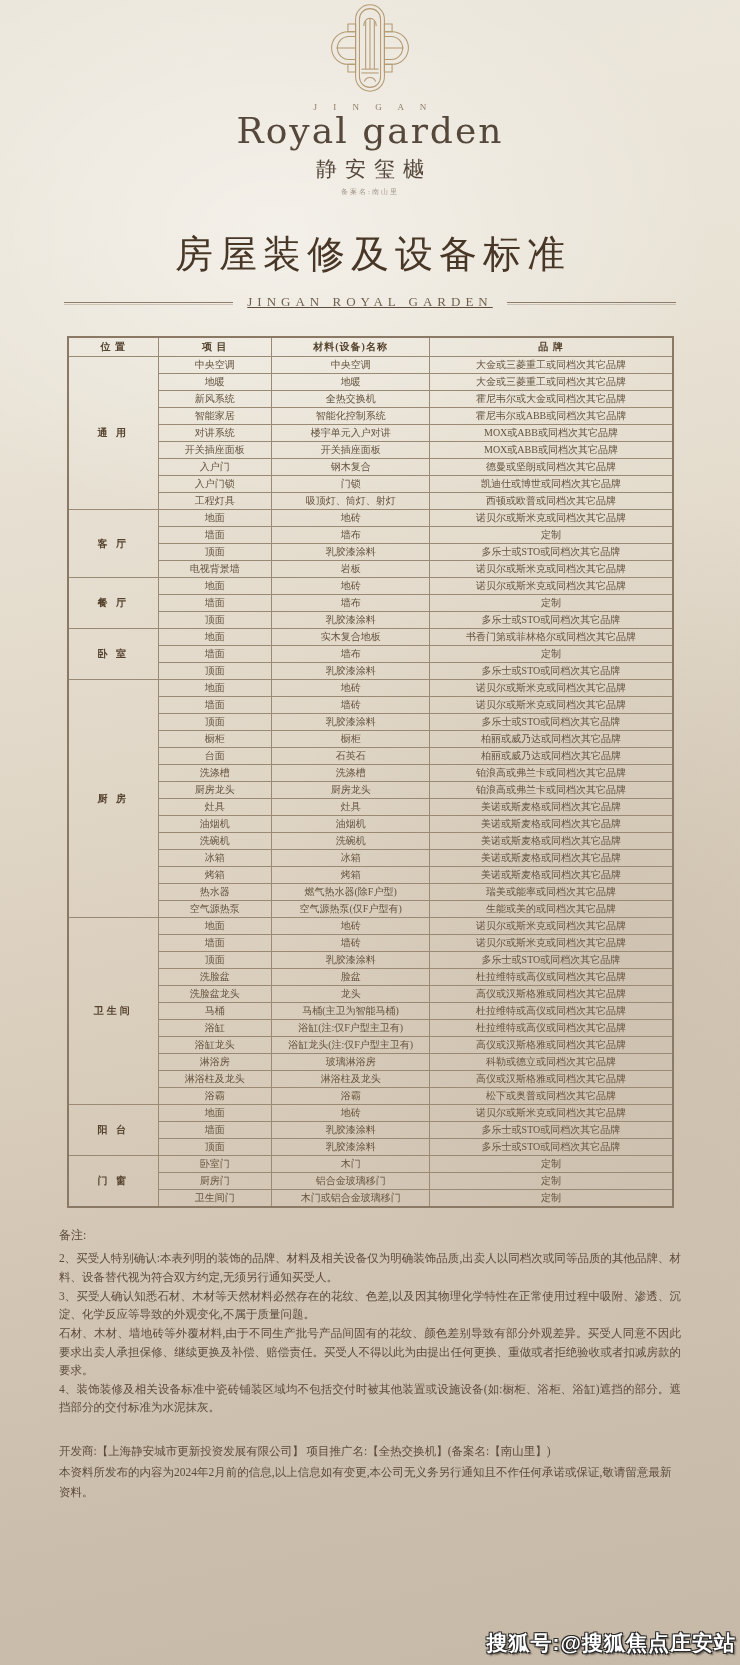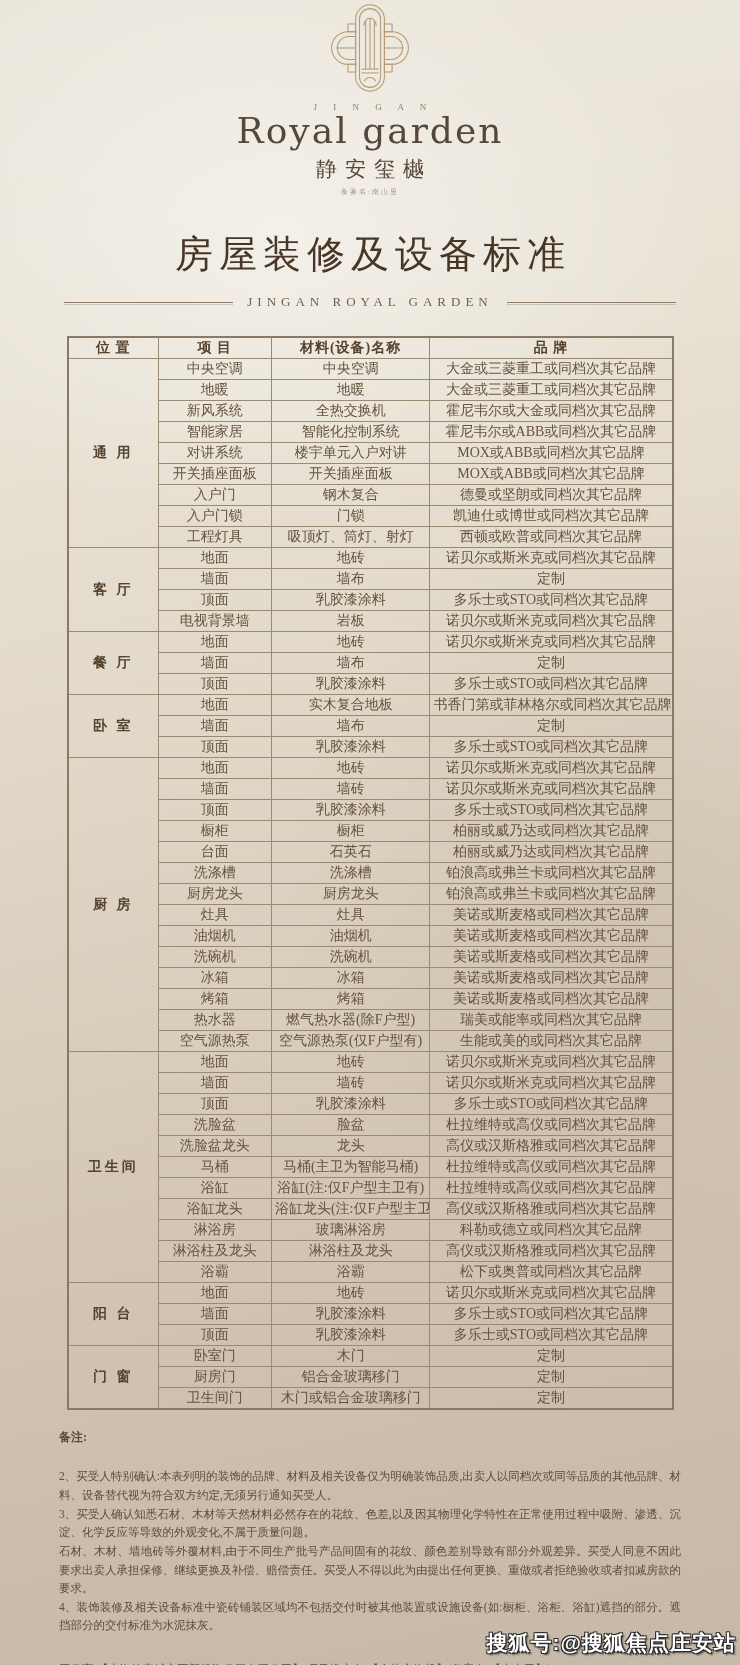--- a/index.html
+++ b/index.html
@@ -22,41 +22,41 @@
   .logo-script{font-size:36px;color:#55473a;letter-spacing:2px;margin-top:-2px;font-family:"DejaVu Serif","Liberation Serif",serif;}
   .logo-cn{font-size:21px;letter-spacing:8px;color:#55473a;margin-top:4px;text-indent:8px;font-weight:400;}
   .logo-sub{font-size:7px;letter-spacing:2px;color:#a4978a;margin-top:4px;}
 
   
   .doc-title{
     text-align:center;font-size:38px;font-weight:normal;
     letter-spacing:6px;color:#483726;margin-top:32px;text-indent:6px;
   }
   .subtitle-row{
-    width:612px;margin:14px auto 0;display:flex;align-items:center;gap:14px;
+    width:612px;margin:14px auto 0;display:flex;align-items:center;gap:14px;text-decoration:underline;
   }
   .subtitle-line{flex:1;height:1px;background:#8d7d69;box-shadow:0 2px 0 rgba(141,125,105,0.35);}
   .subtitle-text{font-size:13px;letter-spacing:5px;color:#6f5f4c;white-space:nowrap;}
 
   
   .spec-table{
     width:607px;margin:26px auto 0;border-collapse:collapse;
-    font-size:14px;color:#64533e;table-layout:fixed;
+    font-size:10px;color:#64533e;table-layout:fixed;
     border:2px solid #8a7964;
   }
   .spec-table th,.spec-table td{
     border:1px solid #9b8a73;text-align:center;vertical-align:middle;
     padding:1px 3px;height:12.6px;overflow:hidden;white-space:nowrap;
   }
   .spec-table th{font-weight:bold;height:16px;letter-spacing:1px;color:#55432e;}
   .loc-cell{font-weight:bold;letter-spacing:3px;color:#55432e;}
 
   
   .notes{width:622px;margin:18px auto 0;font-size:11.5px;line-height:1.62;color:#5d4c3b;text-align:justify;}
-  .notes-label{font-weight:bold;font-size:12px;margin-bottom:20px;}
+  .notes-label{font-weight:normal;font-size:12px;margin-bottom:4px;}
   .note-item{margin:0;}
 
   
   .footer{width:622px;margin:24px auto 0;font-size:11.5px;line-height:1.8;color:#5d4c3b;}
 
   
   .watermark{
     position:absolute;right:4px;bottom:8px;
     font-family:"Liberation Sans","DejaVu Sans",sans-serif;
     font-size:21px;font-weight:bold;color:#ffffff;letter-spacing:1px;
@@ -392,17 +392,18 @@
     <div>
         <p class="note-item">2、买受人特别确认:本表列明的装饰的品牌、材料及相关设备仅为明确装饰品质,出卖人以同档次或同等品质的其他品牌、材料、设备替代视为符合双方约定,无须另行通知买受人。</p>
         <p class="note-item">3、买受人确认知悉石材、木材等天然材料必然存在的花纹、色差,以及因其物理化学特性在正常使用过程中吸附、渗透、沉淀、化学反应等导致的外观变化,不属于质量问题。</p>
         <p class="note-item">石材、木材、墙地砖等外覆材料,由于不同生产批号产品间固有的花纹、颜色差别导致有部分外观差异。买受人同意不因此要求出卖人承担保修、继续更换及补偿、赔偿责任。买受人不得以此为由提出任何更换、重做或者拒绝验收或者扣减房款的要求。</p>
         <p class="note-item">4、装饰装修及相关设备标准中瓷砖铺装区域均不包括交付时被其他装置或设施设备(如:橱柜、浴柜、浴缸)遮挡的部分。遮挡部分的交付标准为水泥抹灰。</p>
       </div>
   </div>
 
   <div class="footer">
     <div>开发商:【上海静安城市更新投资发展有限公司】  项目推广名:【全热交换机】(备案名:【南山里】)</div>
+    <div>本资料所发布的内容为2024年2月前的信息,以上信息如有变更,本公司无义务另行通知且不作任何承诺或保证,敬请留意最新资料。</div>
   </div>
 
 </div>
 
 <div class="watermark">搜狐号:@搜狐焦点庄安站</div>
 
 </body></html>

